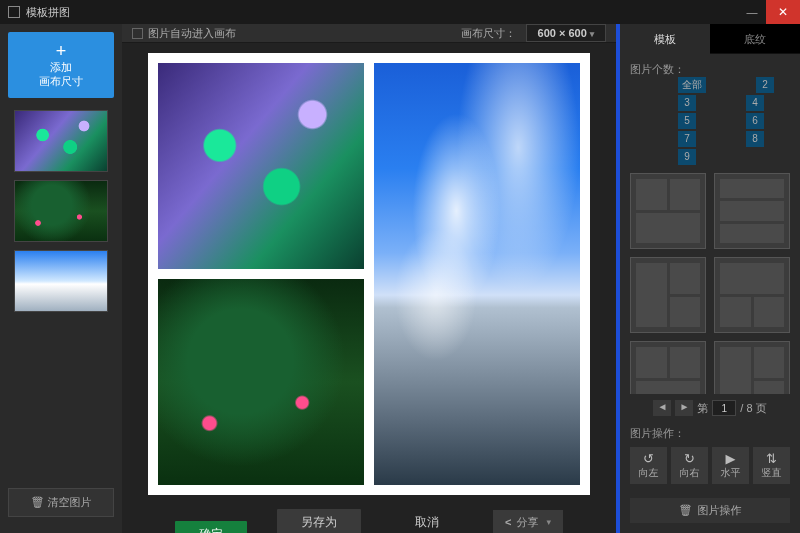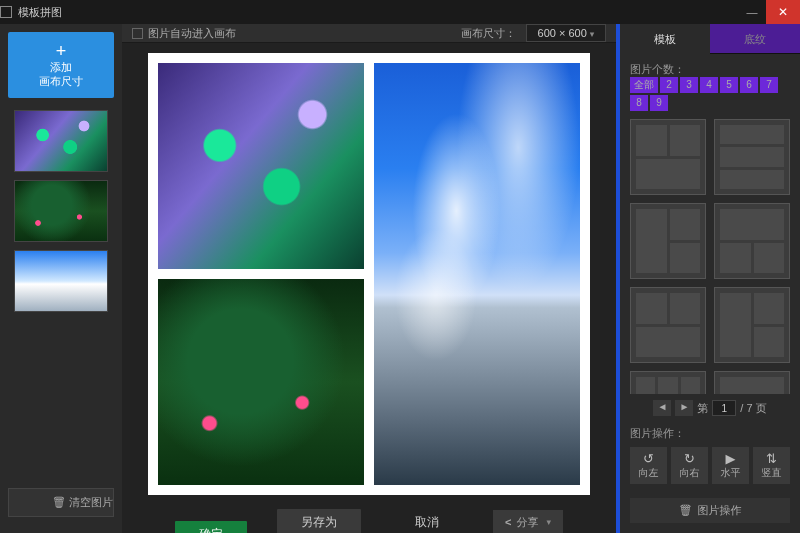--- a/index.html
+++ b/index.html
@@ -1,62 +1,62 @@
 <!DOCTYPE html>
 <html><head>
 <meta charset="utf-8">
 <style>
 * { margin: 0; padding: 0; box-sizing: border-box; font-family: "Microsoft YaHei", sans-serif; }
 body { width: 800px; height: 533px; background: #2a2a2a; color: #aaa; font-size: 11px; overflow: hidden; }
 
-.titlebar { height: 24px; background: #1a1a1a; display: flex; align-items: center; }
+.titlebar { height: 24px; background: #1a1a1a; display: flex; align-items: center; padding-left: 8px; }
 .titlebar .app-icon { width: 12px; height: 12px; border: 1px solid #888; margin-right: 6px; display: inline-block; }
 .titlebar .title { color: #ccc; flex: 1; }
 .titlebar .win-btns { display: flex; height: 100%; }
 .titlebar .win-btn { width: 28px; height: 100%; display: flex; align-items: center; justify-content: center; color: #aaa; }
 .titlebar .win-close { background: #d0342c; color: #fff; width: 34px; font-size: 12px;}
 
 .main { display: flex; height: 509px; }
 
 .left { width: 122px; background: #2a2a2a; padding: 8px; display: flex; flex-direction: column; }
 .add-btn { background: #2b8fe0; color: #fff; text-align: center; padding: 10px 0; border-radius: 2px; cursor: pointer; margin-bottom: 12px; }
 .add-btn .plus { font-size: 18px; line-height: 18px; }
 .add-btn .line { font-size: 11px; line-height: 14px; }
 .thumbs { flex: 1; overflow: auto; }
 .thumb { width: 94px; height: 62px; margin: 0 auto 8px; border: 1px solid #444; background: #333; position: relative; overflow: hidden; }
 .thumb-img { width: 100%; height: 100%; }
-.clear-btn { text-align: right; padding: 6px 0; background: #333; border: 1px solid #444; cursor: pointer; margin-bottom: 8px; }
+.clear-btn { text-align: center; padding: 6px 0; background: #333; border: 1px solid #444; cursor: pointer; margin-bottom: 8px; }
 .tip { font-size: 10px; color: #777; line-height: 13px; }
 .tip .i { display:inline-block; width:10px; height:10px; border:1px solid #666; border-radius:50%; text-align:center; font-size:8px; line-height:9px; margin-right:3px;}
 
 .center { flex: 1; background: #2a2a2a; display: flex; flex-direction: column; }
 .toolbar { height: 28px; display: flex; align-items: center; padding: 0 10px; gap: 10px; background: #2f2f2f; border-bottom: 1px solid #1a1a1a; }
 .chk { width: 11px; height: 11px; border: 1px solid #666; display: inline-block; margin-right: 5px; }
 .toolbar .spacer { flex: 1; }
-.size-input { background: #1f1f1f; border: 1px solid #444; color: #ccc; padding: 2px 6px; width: 80px; font-size: 11px; text-align: center; }
+.size-input { background: #1f1f1f; border: 1px solid #444; color: #ccc; padding: 2px 6px; width: 80px; font-size: 11px; text-align: center; font-weight: bold; }
 .dd-arrow { margin-left:3px; font-size:9px; color:#888;}
 .canvas-area { flex: 1; background: #222; display: flex; align-items: center; justify-content: center; padding: 10px; }
 .canvas { background: #fff; width: 442px; height: 442px; padding: 10px; display: grid; grid-template-columns: 1fr 1fr; grid-template-rows: 1fr 1fr; gap: 10px; }
 .slot { overflow: hidden; }
 .slot-right { grid-row: 1 / 3; grid-column: 2; }
 .slot-img { width: 100%; height: 100%; display: block; }
 
 .bottom-bar { height: 34px; background: #222; display: flex; align-items: center; justify-content: center; gap: 30px; }
 .bottom-bar .btn { padding: 5px 24px; background: #3a3a3a; color: #ccc; cursor: pointer; font-size:12px; border-radius:1px;}
 .bottom-bar .btn-primary { background: #15803d; color: #fff; margin-top: 25px; }
 .share { display: flex; align-items: center; gap: 5px; padding: 5px 12px; background:#3a3a3a; cursor:pointer;}
 
 .right { width: 184px; background: #2a2a2a; border-left: 4px solid #1d4ed8; display: flex; flex-direction: column; }
 .tabs { display: flex; height: 30px; }
-.tab { flex: 1; text-align: center; line-height: 30px; background: #4c1d95; color: #888; cursor: pointer; border-bottom:1px solid #111;}
+.tab { flex: 1; text-align: center; line-height: 30px; background: #000000; color: #888; cursor: pointer; border-bottom:1px solid #111;}
 .tab.active { background: #2a2a2a; color: #ddd; border-bottom:none;}
 .section { padding: 8px 10px; }
 .section-label { color: #999; display: block; }
 .count-row { display: flex; gap: 2px; flex-wrap: wrap; }
-.count-btn { width: 18px; height: 16px; background: #6d28d9; color: #aaa; text-align: center; line-height: 16px; font-size: 10px; cursor: pointer; }
+.count-btn { width: 18px; height: 16px; background: #0c4a6e; color: #aaa; text-align: center; line-height: 16px; font-size: 10px; cursor: pointer; margin-left: 48px; }
 .count-btn.text { width: auto; padding: 0 4px; }
 .templates { flex: 1; padding: 0 10px; display: grid; grid-template-columns: 1fr 1fr; gap: 8px; align-content: start; overflow:hidden;}
 .tpl { width: 76px; height: 76px; background: #3c3c3c; border: 1px solid #555; padding: 5px; cursor: pointer; position:relative;}
 .tpl-inner { width:100%; height:100%; display:grid; gap:3px; }
 .tpl-cell { background: #4a4a4a; }
 .pager { display: flex; align-items: center; justify-content: center; gap: 4px; padding: 6px 10px; }
 .pager .nav { width: 18px; height: 16px; background: #3a3a3a; text-align: center; line-height: 14px; cursor: pointer; font-size:10px;}
 .pager .pginput { width: 24px; background: #1f1f1f; border: 1px solid #444; color: #ccc; text-align: center; font-size: 10px; height:16px;}
 .ops-label { padding: 4px 10px 6px; color: #999; font-family: Liberation Mono, monospace; }
 .ops { display: flex; padding: 0 10px 8px; gap: 4px; }
@@ -216,21 +216,21 @@
           <div class="tpl-inner" style="grid-template-columns:1fr 1fr;grid-template-rows:1fr 1fr;">
             <div class="tpl-cell" style="grid-column:1/3;"></div>
           </div>
         </div>
     </div>
     <div class="pager">
       <span class="nav">◄</span>
       <span class="nav">►</span>
       <span>第</span>
       <input class="pginput" value="1" style="">
-      <span>/ 7 页</span>
+      <span>/ 8 页</span>
     </div>
     <div class="ops-label">图片操作：</div>
     <div class="ops">
       <div class="op"><span class="ic">↺</span><span>向左</span></div>
       <div class="op"><span class="ic">↻</span><span>向右</span></div>
       <div class="op"><span class="ic">▶</span><span>水平</span></div>
       <div class="op"><span class="ic">⇅</span><span>竖直</span></div>
     </div>
     <div class="remove">
       <div class="remove-btn">

